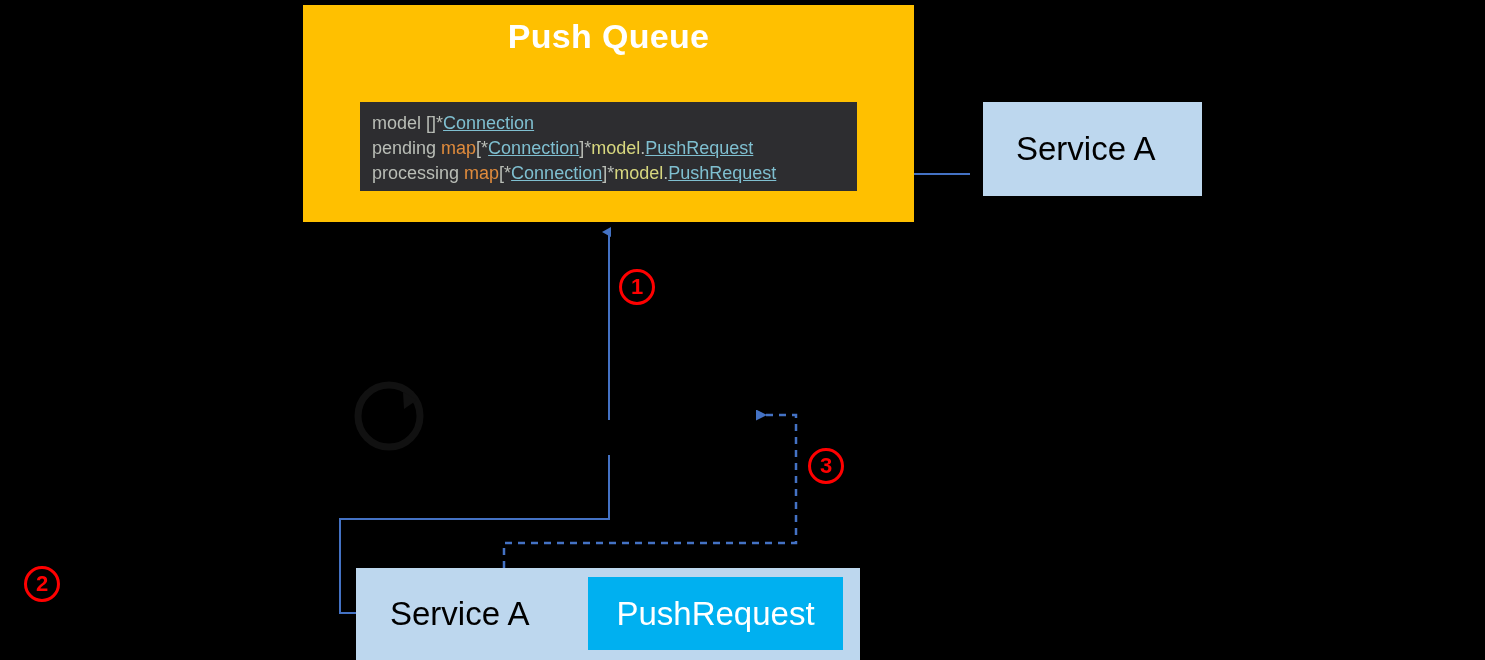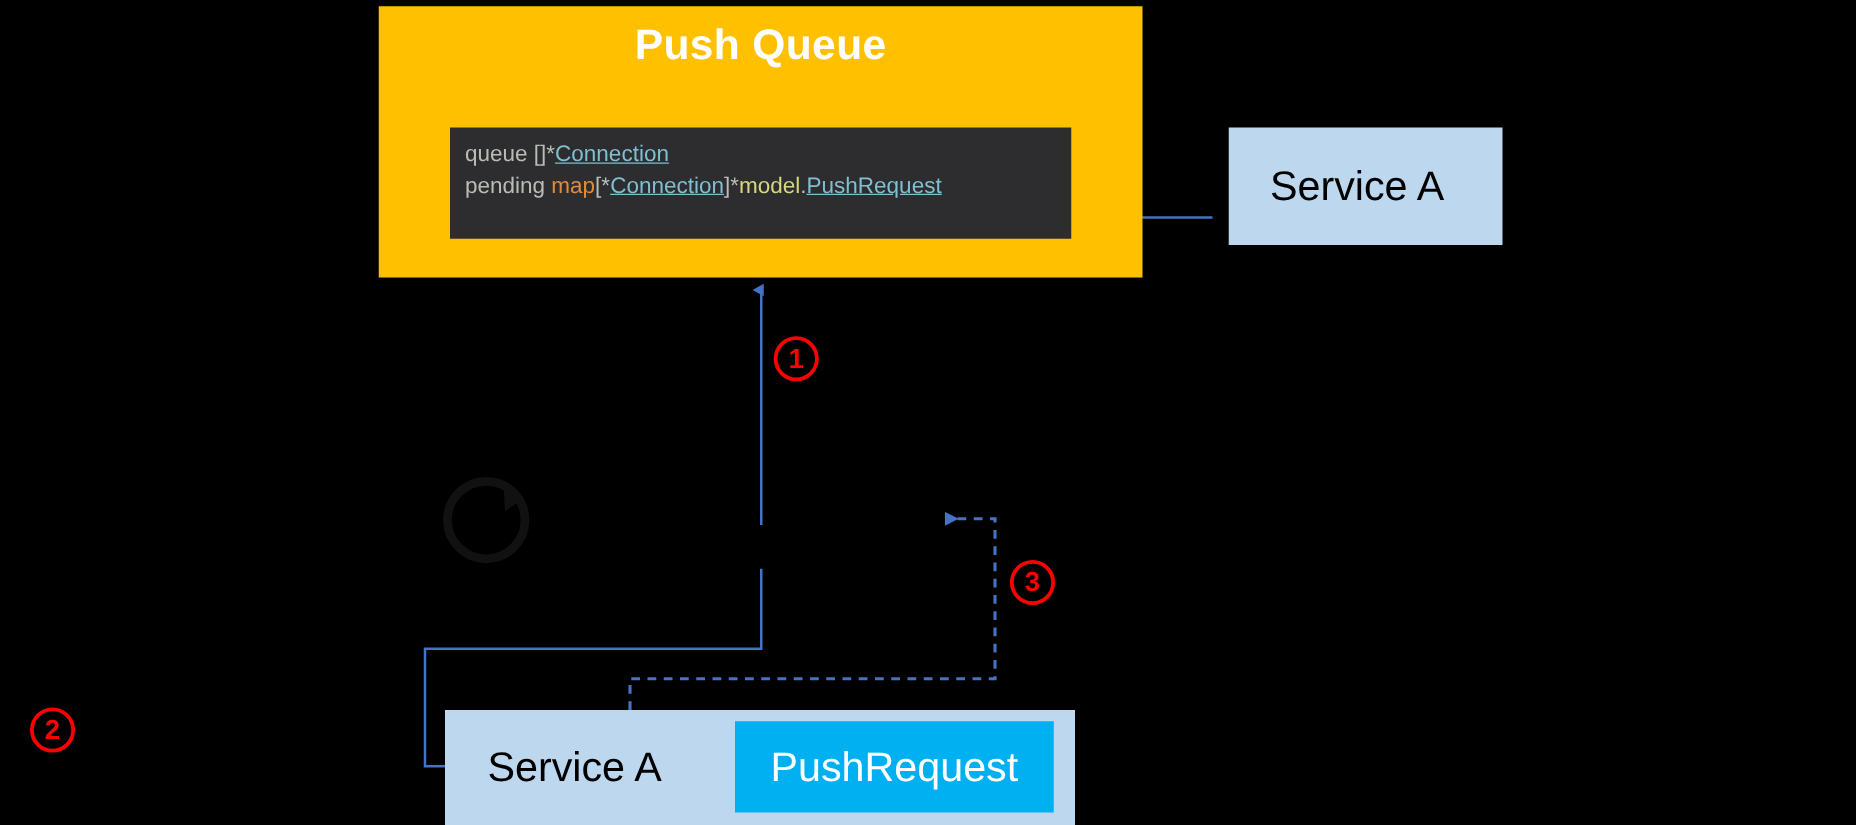--- a/index.html
+++ b/index.html
@@ -174,25 +174,28 @@
       <path d="M403,392 L417,400 L404,409 Z" fill="#111111"></path>
     </g>
   </svg>
 
   <div class="push-queue-box">
     <div class="push-queue-title">Push Queue</div>
   </div>
 
   <div class="code-block">
     <div class="code-line">
-      <span class="tok-plain">queue []*</span><span class="tok-type">Connection</span>
+      <span class="tok-plain">model []*</span><span class="tok-type">Connection</span>
     </div>
     <div class="code-line">
       <span class="tok-plain">pending </span><span class="tok-map">map</span><span class="tok-punct">[*</span><span class="tok-type">Connection</span><span class="tok-punct">]*</span><span class="tok-pkg">model</span><span class="tok-punct">.</span><span class="tok-type">PushRequest</span>
     </div>
+    <div class="code-line">
+      <span class="tok-plain">processing </span><span class="tok-map">map</span><span class="tok-punct">[*</span><span class="tok-type">Connection</span><span class="tok-punct">]*</span><span class="tok-pkg">model</span><span class="tok-punct">.</span><span class="tok-type">PushRequest</span>
+    </div>
   </div>
 
   <div class="service-right">
     <div class="svc-label">Service A</div>
   </div>
 
   <div class="service-bottom">
     <div class="svc-label">Service A</div>
     <div class="pushrequest-badge">PushRequest</div>
   </div>

